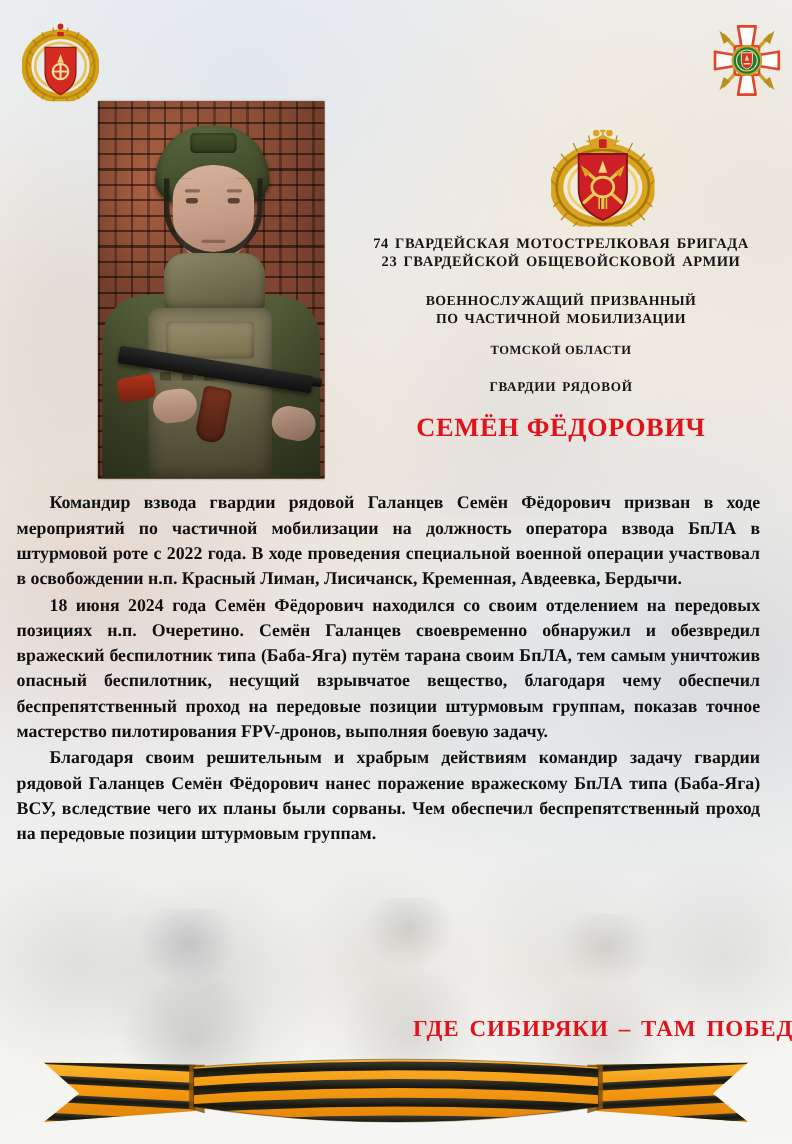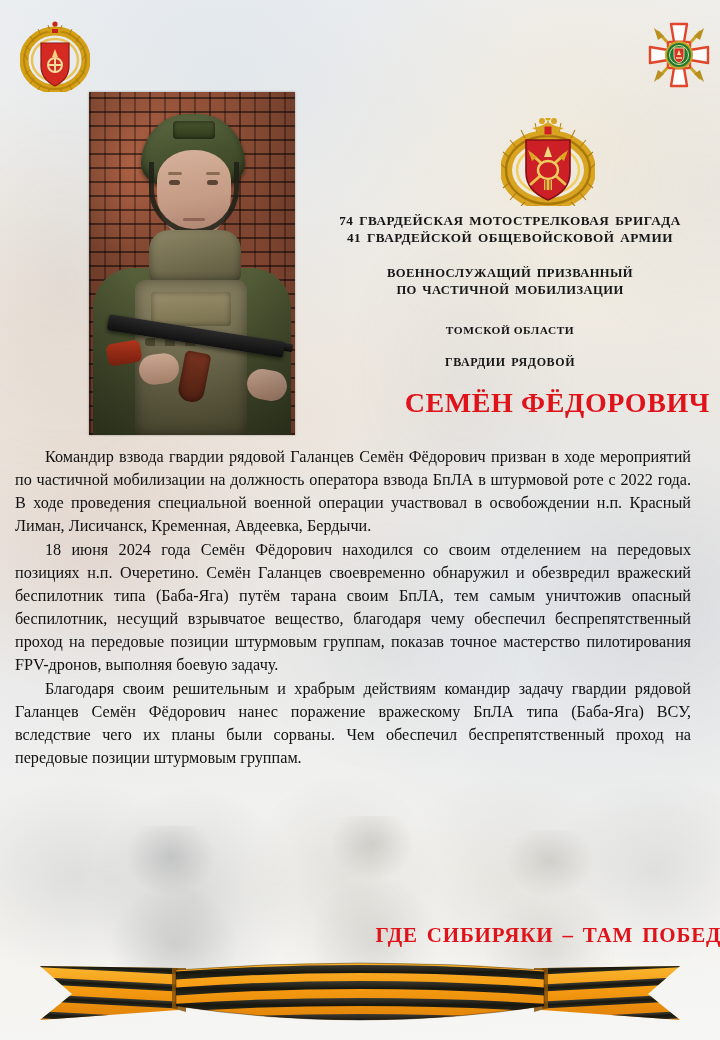--- a/index.html
+++ b/index.html
@@ -209,53 +209,53 @@
   }
   .status-block {
     margin-top: 18px;
     font-size: 12.6px;
     font-weight: bold;
     line-height: 1.34;
     letter-spacing: .4px;
     word-spacing: 2px;
   }
   .region-block {
-    margin-top: 24px;
+    margin-top: 13px;
     font-size: 11.4px;
     font-weight: bold;
     line-height: 1.36;
     letter-spacing: .5px;
   }
   .rank-block {
     margin-top: 17px;
     font-size: 12px;
     font-weight: bold;
     letter-spacing: .6px;
     word-spacing: 2px;
   }
   .name-block {
     margin-top: 16px;
     color: #e0121a;
     font-weight: bold;
     line-height: 1.22;
   }
   .name-last  { font-size: 21.5px; letter-spacing: .6px; }
-  .name-first { font-size: 28px; letter-spacing: .6px; text-align: right; }
+  .name-first { font-size: 24px; letter-spacing: .6px; }
 
   
   .body-text {
     position: absolute;
     left: 15px; top: 446px;
     width: 692px;
     color: #111;
   }
   .body-text p {
     margin: 0 16px 1px 0;
     font-size: 16.2px;
-    font-weight: normal;
+    font-weight: bold;
     line-height: 1.42;
     text-align: justify;
     text-indent: 30px;
     text-justify: inter-word;
   }
 
   
   .slogan {
     position: absolute;
     left: 0; right: 0; top: 923px;
@@ -397,21 +397,21 @@
     <div class="sold-rifle"></div>
     <div class="sold-mag"></div>
     <div class="sold-cuff"></div>
     <div class="sold-hand l"></div>
     <div class="sold-hand r"></div>
     <div class="vignette"></div>
   </div>
 
   <div class="header-text">
     <div class="unit-line">74 ГВАРДЕЙСКАЯ  МОТОСТРЕЛКОВАЯ  БРИГАДА</div>
-    <div class="unit-line">41 ГВАРДЕЙСКОЙ  ОБЩЕВОЙСКОВОЙ  АРМИИ</div>
+    <div class="unit-line">23 ГВАРДЕЙСКОЙ  ОБЩЕВОЙСКОВОЙ  АРМИИ</div>
 
     <div class="status-block">
       <div>ВОЕННОСЛУЖАЩИЙ  ПРИЗВАННЫЙ</div>
       <div>ПО ЧАСТИЧНОЙ  МОБИЛИЗАЦИИ</div>
     </div>
 
     <div class="region-block">
       <div>ТОМСКОЙ  ОБЛАСТИ</div>
     </div>
 

